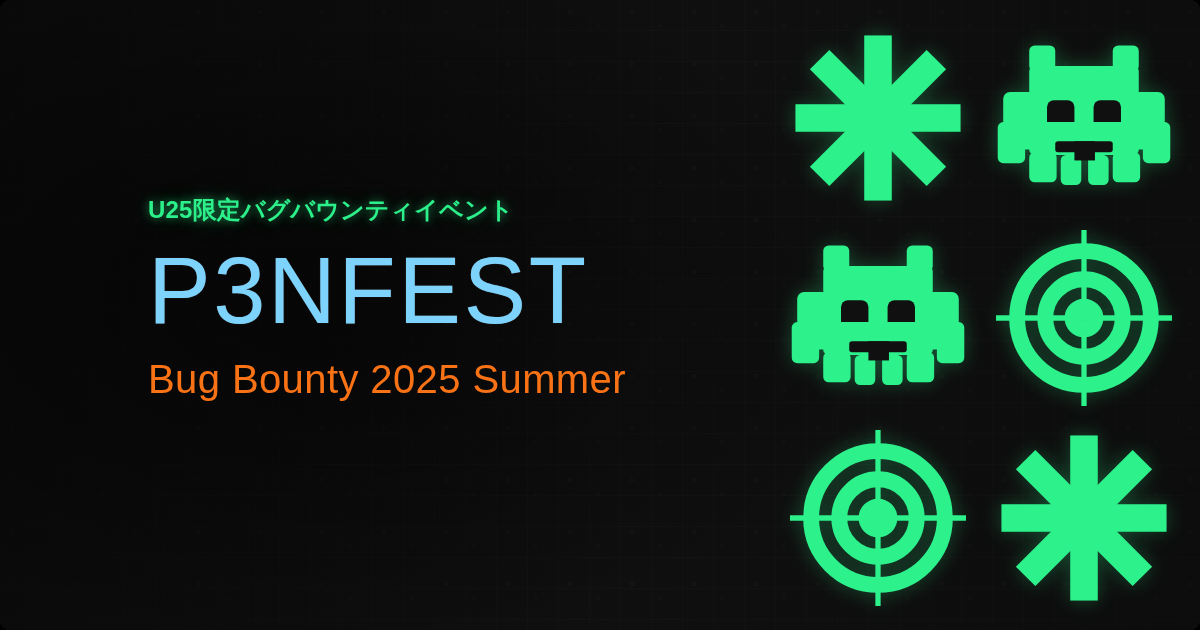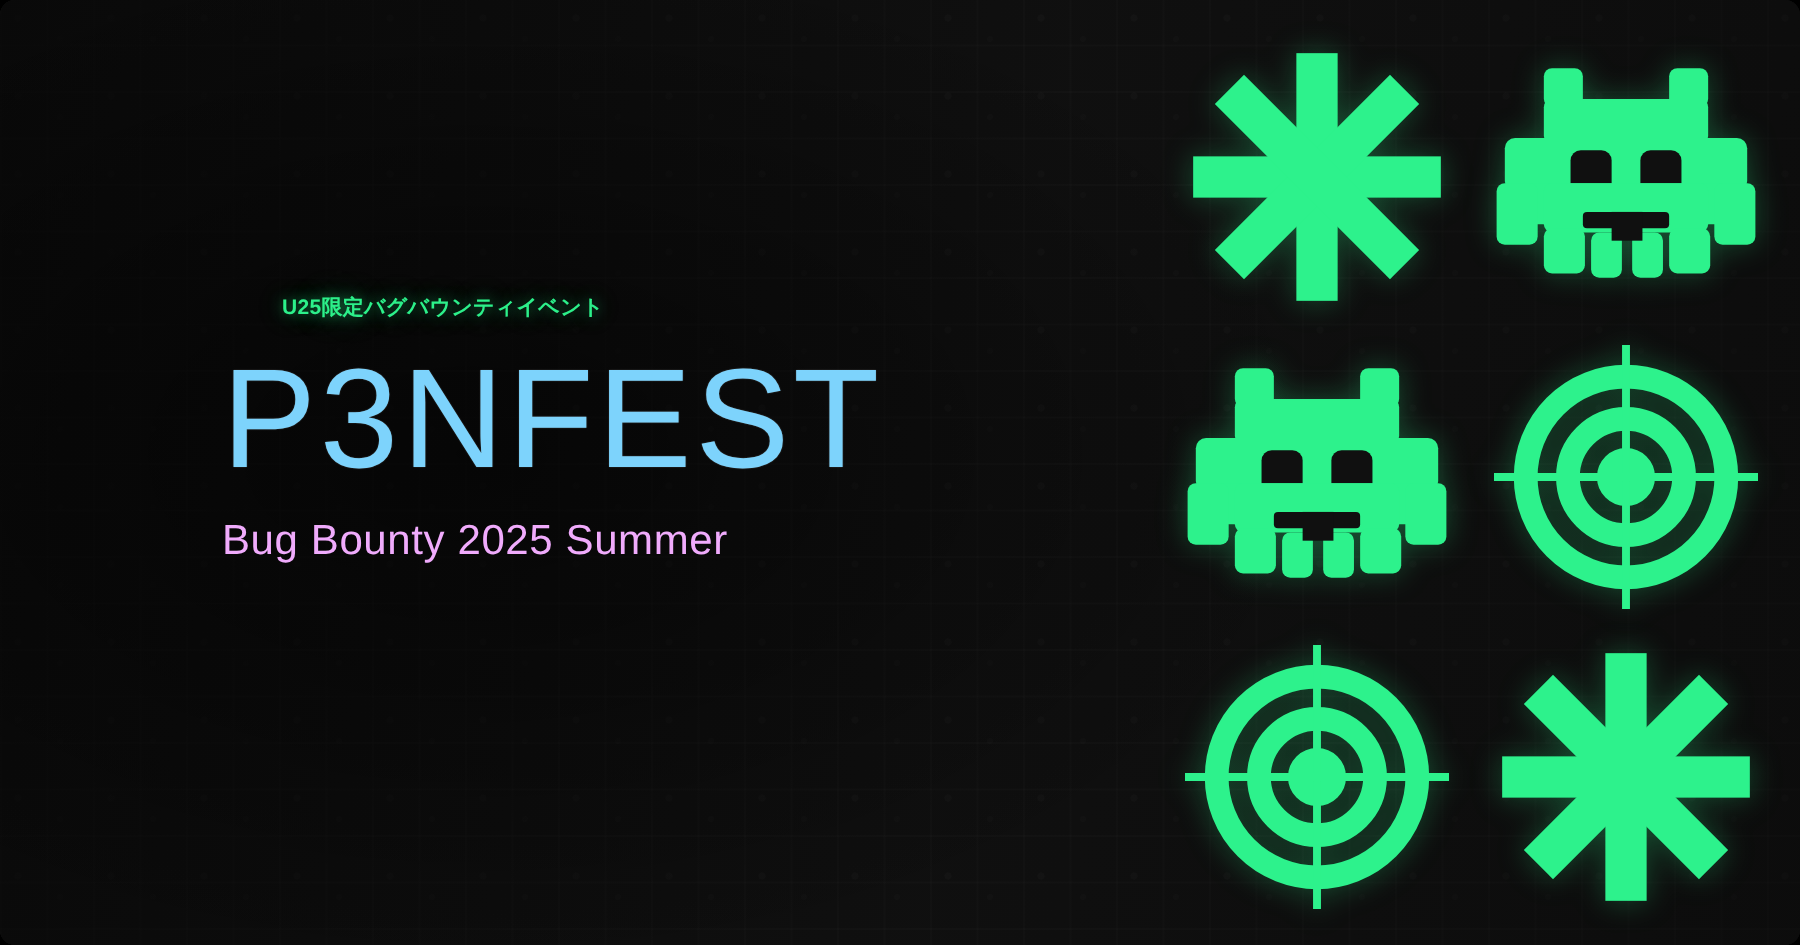--- a/index.html
+++ b/index.html
@@ -45,48 +45,47 @@
 
   
   #text-block {
     position:absolute;
     left:148px;
     top:196px;
     z-index:3;
   }
 
   #tagline {
-    font-size:14px;
+    font-size:24px;
     font-weight:bold;
     letter-spacing:.2px;
     color:#2cf08a;
     text-shadow:0 0 9px rgba(44,240,138,.55), 0 0 22px rgba(44,240,138,.25);
     line-height:1.2;
     white-space:nowrap;
-    margin-left:40px;
   }
 
   #main-title {
     margin-top:18px;
     font-size:94px;
     font-weight:300;
     letter-spacing:2.5px;
     color:#7dd3fc;
     line-height:1.02;
     white-space:nowrap;
     font-stretch:semi-condensed;
     text-shadow:0 0 1px rgba(255,255,255,.3);
   }
 
   #subtitle {
     margin-top:18px;
-    font-size:28px;
+    font-size:40px;
     font-weight:300;
     letter-spacing:.4px;
-    color:#f0abfc;
+    color:#f97316;
     line-height:1.1;
     white-space:nowrap;
   }
 
   
   #icon-grid {
     position:absolute;
     left:775px;
     top:18px;
     width:412px;

